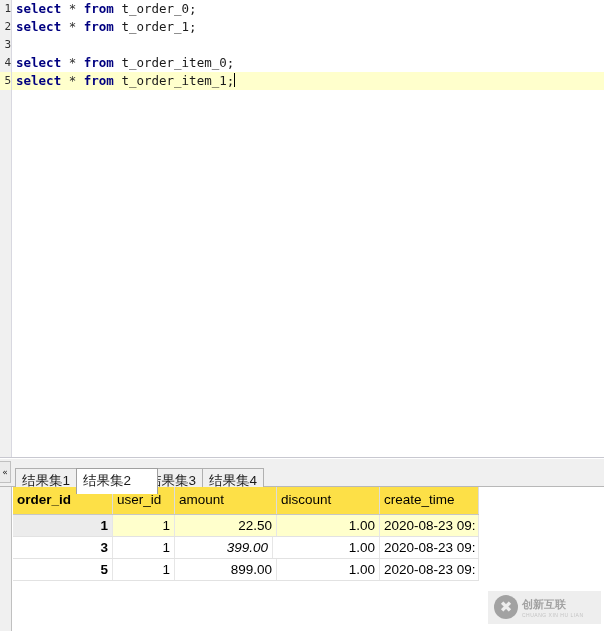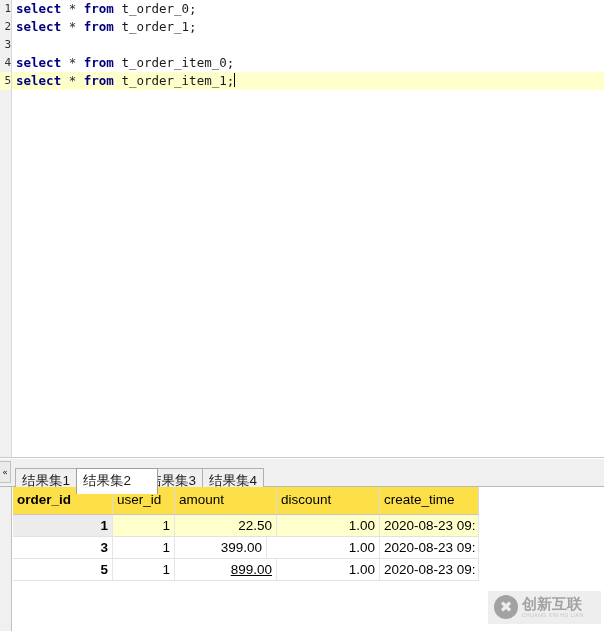--- a/index.html
+++ b/index.html
@@ -224,21 +224,21 @@
     color: #eeeeee;
     font-size: 15px;
     line-height: 24px;
     text-align: center;
     font-family: "DejaVu Sans", sans-serif;
     font-weight: bold;
     margin-right: 4px;
   }
   #wm-text {
     color: #9e9e9e;
-    font-size: 15px;
+    font-size: 11px;
     font-weight: bold;
     line-height: 16px;
     letter-spacing: 0px;
   }
   #wm-sub {
     color: #c0c0c0;
     font-size: 5px;
     line-height: 7px;
     letter-spacing: 0.5px;
   }
@@ -280,28 +280,28 @@
         <div class="grid-row data sel">
           <div class="cell num idcol" style="left: 0px; width: 100px;">1</div>
           <div class="cell num" style="left: 100px; width: 62px;">1</div>
           <div class="cell num" style="left: 162px; width: 102px;">22.50</div>
           <div class="cell num" style="left: 264px; width: 103px;">1.00</div>
           <div class="cell txt" style="left: 367px; width: 99px;">2020-08-23 09:</div>
         </div>
         <div class="grid-row data">
           <div class="cell num idcol" style="left: 0px; width: 100px;">3</div>
           <div class="cell num" style="left: 100px; width: 62px;">1</div>
-          <div class="cell num" style="left: 152px; width: 102px;">399.00</div>
+          <div class="cell num" style="left: 158px; width: 102px; font-style: italic;">399.00</div>
           <div class="cell num" style="left: 264px; width: 103px;">1.00</div>
           <div class="cell txt" style="left: 367px; width: 99px;">2020-08-23 09:</div>
         </div>
         <div class="grid-row data">
           <div class="cell num idcol" style="left: 0px; width: 100px;">5</div>
           <div class="cell num" style="left: 100px; width: 62px;">1</div>
-          <div class="cell num" style="left: 162px; width: 102px; text-decoration: underline;">899.00</div>
+          <div class="cell num" style="left: 162px; width: 102px;">899.00</div>
           <div class="cell num" style="left: 264px; width: 103px;">1.00</div>
           <div class="cell txt" style="left: 367px; width: 99px;">2020-08-23 09:</div>
         </div>
       </div>
   </div>
 
   <div id="watermark">
     <div id="wm-inner">
       <div id="wm-logo">✖</div>
       <div>

